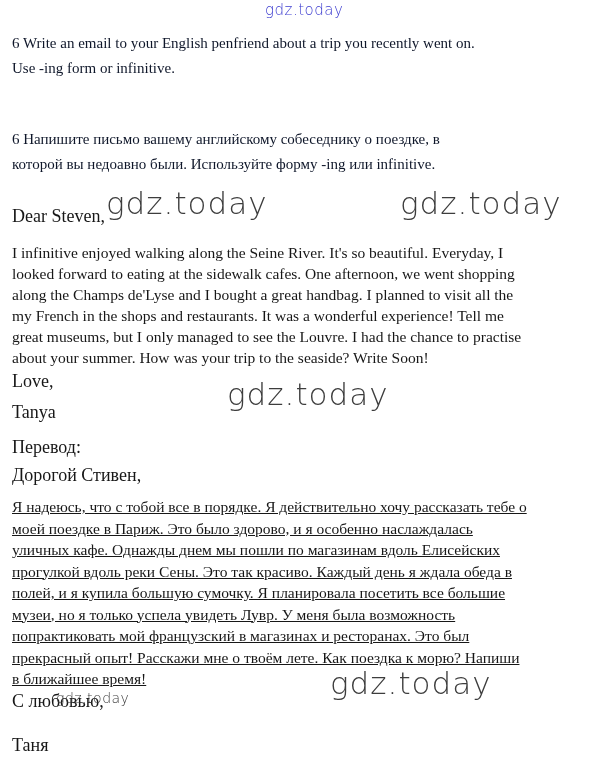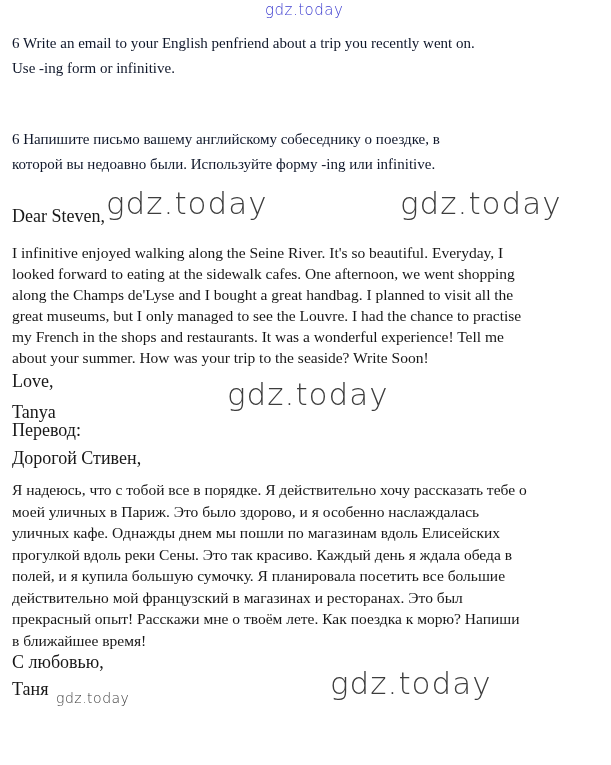--- a/index.html
+++ b/index.html
@@ -24,34 +24,34 @@
     line-height: 25px;
     color: #0f172a;
   }
   .heading-en { margin-top: 31px; }
   .heading-ru { margin-top: 46px; }
   .line { white-space: nowrap; }
   .body-text {
     font-size: 15.5px;
     line-height: 21px;
   }
-  .body-ru { line-height: 21.5px; }
+  .body-ru { line-height: 21.5px; text-decoration: underline; }
   .small-line {
     font-size: 18px;
     line-height: 18px;
   }
   .greeting-en   { margin-top: 30px; }
   .para-en       { margin-top: 17px; }
   .closing-en    { margin-top: 4px; }
   .signature-en  { margin-top: 13px; }
-  .translation-label { }
+  .translation-label { margin-top: 17px; }
   .greeting-ru   { margin-top: 10px; }
   .para-ru       { margin-top: 12px; }
   .closing-ru    { margin-top: 2px; }
-  .signature-ru  { margin-top: 9px; }
+  .signature-ru  { margin-top: 26px; }
 
   .wm {
     position: absolute;
     font-family: "DejaVu Sans", sans-serif;
     font-weight: 200;
     letter-spacing: 1px;
     color: var(--wm-gray, #3d3d3d);
     z-index: 2;
     white-space: nowrap;
   }
@@ -95,40 +95,41 @@
       <div class="line">6 Напишите письмо вашему английскому собеседнику о поездке, в</div>
       <div class="line">которой вы недоавно были. Используйте форму -ing или infinitive.</div>
     </div>
 
     <div class="small-line greeting-en">Dear Steven,</div>
 
     <div class="body-text para-en">
       <div class="line">I infinitive enjoyed walking along the Seine River. It's so beautiful. Everyday, I</div>
       <div class="line">looked forward to eating at the sidewalk cafes. One afternoon, we went shopping</div>
       <div class="line">along the Champs de'Lyse and I bought a great handbag. I planned to visit all the</div>
+      <div class="line">my French in the shops and restaurants. It was a wonderful experience! Tell me</div>
       <div class="line">great museums, but I only managed to see the Louvre. I had the chance to practise</div>
-      <div class="line">my French in the shops and restaurants. It was a wonderful experience! Tell me</div>
       <div class="line">about your summer. How was your trip to the seaside? Write Soon!</div>
     </div>
 
     <div class="small-line closing-en">Love,</div>
 
     <div class="small-line signature-en">Tanya</div>
 
     <div class="small-line translation-label">Перевод:</div>
 
     <div class="small-line greeting-ru">Дорогой Стивен,</div>
 
     <div class="body-text body-ru para-ru">
       <div class="line">Я надеюсь, что с тобой все в порядке. Я действительно хочу рассказать тебе о</div>
-      <div class="line">моей уличных в Париж. Это было здорово, и я особенно наслаждалась</div>
+      <div class="line">моей поездке в Париж. Это было здорово, и я особенно наслаждалась</div>
       <div class="line">уличных кафе. Однажды днем мы пошли по магазинам вдоль Елисейских</div>
       <div class="line">прогулкой вдоль реки Сены. Это так красиво. Каждый день я ждала обеда в</div>
       <div class="line">полей, и я купила большую сумочку. Я планировала посетить все большие</div>
-      <div class="line">действительно мой французский в магазинах и ресторанах. Это был</div>
+      <div class="line">музеи, но я только успела увидеть Лувр. У меня была возможность</div>
+      <div class="line">попрактиковать мой французский в магазинах и ресторанах. Это был</div>
       <div class="line">прекрасный опыт! Расскажи мне о твоём лете. Как поездка к морю? Напиши</div>
       <div class="line">в ближайшее время!</div>
     </div>
 
     <div class="small-line closing-ru">С любовью,</div>
 
     <div class="small-line signature-ru">Таня</div>
 
   </div>
 </div>

